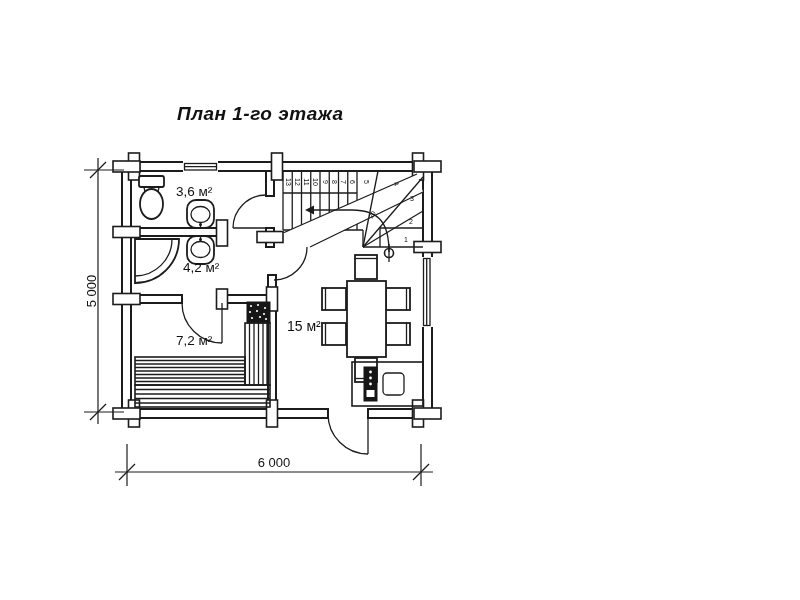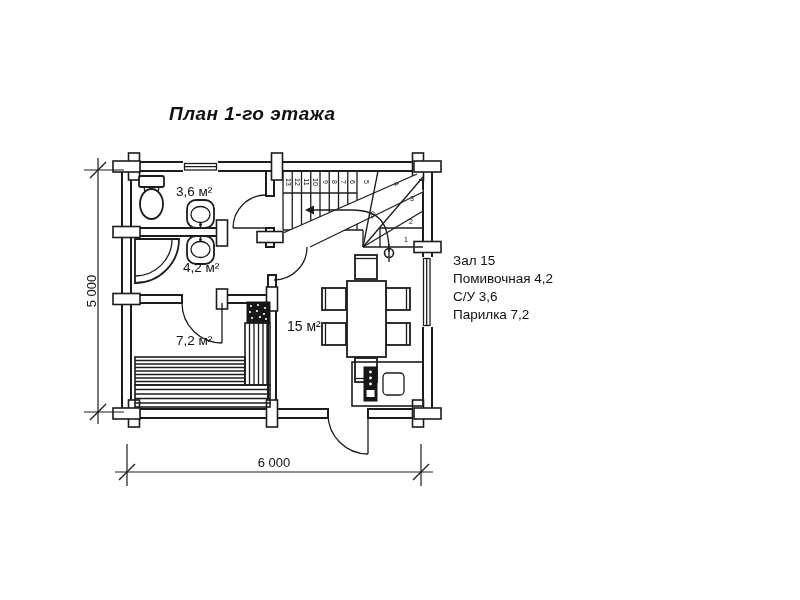--- a/index.html
+++ b/index.html
@@ -1,20 +1,20 @@
 <!DOCTYPE html>
 <html><head>
 <meta charset="utf-8">
 <style>
   html,body{margin:0;padding:0;}
   body{width:800px;height:600px;background:#ffffff;position:relative;overflow:hidden;
        font-family:"Liberation Sans", sans-serif;color:#111;}
   .stage{position:absolute;left:0;top:0;width:800px;height:600px;background:#fff;}
   svg{position:absolute;left:0;top:0;}
-  .page-title{position:absolute;left:169px;top:103px;font-size:19px;font-weight:bold;
+  .page-title{position:absolute;left:177px;top:103px;font-size:19px;font-weight:bold;
               font-style:italic;letter-spacing:0.5px;color:#111;}
   .legend{position:absolute;left:453px;top:252px;font-size:13.5px;line-height:18px;color:#111;}
   .wall{fill:#ffffff;stroke:#1c1c1c;stroke-width:2;}
   .cross{fill:#ffffff;stroke:#1c1c1c;stroke-width:1.6;}
   .thin{fill:none;stroke:#1c1c1c;stroke-width:1.3;}
   .thin2{fill:none;stroke:#1c1c1c;stroke-width:1.6;}
   .furn{fill:#ffffff;stroke:#1c1c1c;stroke-width:1.8;}
   .dark{fill:#161616;stroke:#161616;}
   .dot{fill:#ffffff;stroke:none;}
   .dim{stroke:#1c1c1c;stroke-width:1.2;fill:none;}
@@ -237,20 +237,14 @@
     </g>
 
     <g>
       <text class="lbl" x="176" y="196">3,6 м²</text>
       <text class="lbl" x="183" y="272">4,2 м²</text>
       <text class="lbl" x="176" y="345">7,2 м²</text>
       <text class="lbl lbl-big" x="287" y="331">15 м²</text>
     </g>
   </svg>
 
-  <div class="legend">
-    <div>Зал 15</div>
-    <div>Помивочная 4,2</div>
-    <div>С/У 3,6</div>
-    <div>Парилка 7,2</div>
-  </div>
 
 </div>
 
 </body></html>

